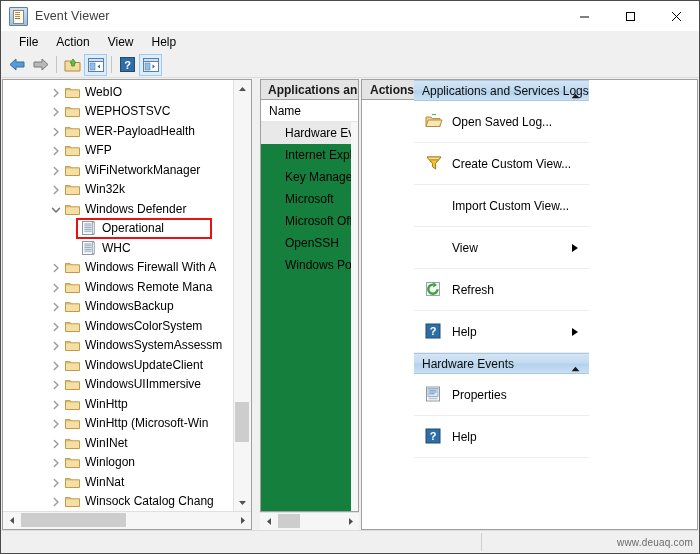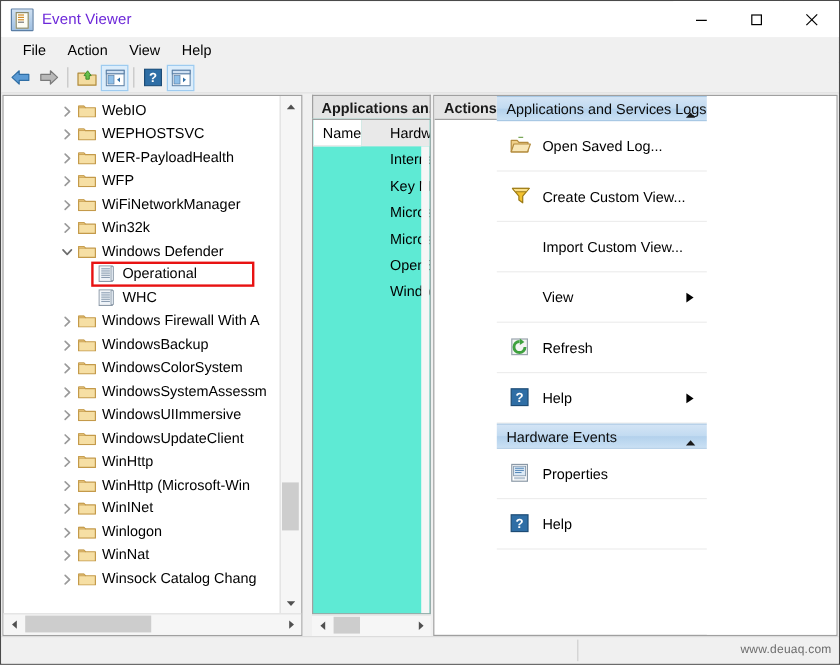--- a/index.html
+++ b/index.html
@@ -26,21 +26,21 @@
   }
   .title-icon:before{
     content:"";position:absolute;left:3px;top:2px;width:9px;height:12px;
     background:#fdfdf5;border:1px solid #8a8a6a;
   }
   .title-icon:after{
     content:"";position:absolute;left:5px;top:4px;width:5px;height:1px;
     box-shadow:0 2px 0 #d08b2a,0 4px 0 #d08b2a,0 6px 0 #777;
     background:#d08b2a;
   }
-  .title-text{font-size:12.5px;color:#6d28d9;letter-spacing:.1px;}
+  .title-text{font-size:12.5px;color:#404040;letter-spacing:.1px;}
   .win-controls{margin-left:auto;display:flex;height:30px;}
   .win-btn{
     width:46px;height:30px;display:flex;align-items:center;justify-content:center;
     font-size:12px;color:#000;background:#fff;
   }
   .win-btn svg{display:block;}
   
   .menubar{
     height:21px;background:#f0f0f0;display:flex;align-items:center;
     padding-left:9px;flex:0 0 auto;
@@ -117,22 +117,22 @@
   
   .pane-list{
     width:99px;flex:0 0 99px;margin:1px 0 0 2px;display:flex;flex-direction:column;
   }
   .list-header{
     height:20px;background:#e4e4e4;border:1px solid #a0a0a0;border-bottom:none;
     box-sizing:border-box;display:flex;align-items:center;padding-left:7px;
     font-weight:bold;font-size:12px;color:#1a1a1a;overflow:hidden;white-space:nowrap;
   }
   .list-body{
-    flex:1 1 auto;background:#5eead4;border:1px solid #a0a0a0;box-sizing:border-box;
-    display:flex;flex-direction:row;overflow:hidden;position:relative;
+    flex:1 1 auto;background:#15803d;border:1px solid #a0a0a0;box-sizing:border-box;
+    display:flex;flex-direction:column;overflow:hidden;position:relative;
   }
   .col-head{
     height:22px;border-bottom:1px solid #e5e5e5;display:flex;align-items:center;
     padding-left:8px;font-size:12px;background:#fff;flex:0 0 auto;
     box-sizing:border-box;white-space:nowrap;
   }
   .litem{
     height:22px;display:flex;align-items:center;padding-left:24px;font-size:12px;
     white-space:nowrap;flex:0 0 auto;
   }
@@ -386,20 +386,30 @@
               <span class="label">Windows Firewall With A</span>
             </div>
             <div class="tnode">
               <span class="chev"><svg width="10" height="10" viewBox="0 0 10 10">
                   <path d="M3.3 1.5 L7 5 L3.3 8.5" fill="none" stroke="#9a9a9a" stroke-width="1.4" stroke-linecap="round" stroke-linejoin="round"></path>
                 </svg></span>
               <span class="folder"><svg width="15" height="12" viewBox="0 0 15 12">
                   <path d="M.5 2.5 L5 2.5 L6.2 3.8 L14.5 3.8 L14.5 11.5 L.5 11.5 Z" fill="#f6dfa4" stroke="#c49a4a" stroke-width="1" stroke-linejoin="round"></path>
                   <path d="M.5 2.5 L5 2.5 L6.2 3.8 L.5 3.8 Z" fill="#f0d08a" stroke="#c49a4a" stroke-width=".7"></path>
                 </svg></span>
+              <span class="label">Windows Remote Mana</span>
+            </div>
+            <div class="tnode">
+              <span class="chev"><svg width="10" height="10" viewBox="0 0 10 10">
+                  <path d="M3.3 1.5 L7 5 L3.3 8.5" fill="none" stroke="#9a9a9a" stroke-width="1.4" stroke-linecap="round" stroke-linejoin="round"></path>
+                </svg></span>
+              <span class="folder"><svg width="15" height="12" viewBox="0 0 15 12">
+                  <path d="M.5 2.5 L5 2.5 L6.2 3.8 L14.5 3.8 L14.5 11.5 L.5 11.5 Z" fill="#f6dfa4" stroke="#c49a4a" stroke-width="1" stroke-linejoin="round"></path>
+                  <path d="M.5 2.5 L5 2.5 L6.2 3.8 L.5 3.8 Z" fill="#f0d08a" stroke="#c49a4a" stroke-width=".7"></path>
+                </svg></span>
               <span class="label">WindowsBackup</span>
             </div>
             <div class="tnode">
               <span class="chev"><svg width="10" height="10" viewBox="0 0 10 10">
                   <path d="M3.3 1.5 L7 5 L3.3 8.5" fill="none" stroke="#9a9a9a" stroke-width="1.4" stroke-linecap="round" stroke-linejoin="round"></path>
                 </svg></span>
               <span class="folder"><svg width="15" height="12" viewBox="0 0 15 12">
                   <path d="M.5 2.5 L5 2.5 L6.2 3.8 L14.5 3.8 L14.5 11.5 L.5 11.5 Z" fill="#f6dfa4" stroke="#c49a4a" stroke-width="1" stroke-linejoin="round"></path>
                   <path d="M.5 2.5 L5 2.5 L6.2 3.8 L.5 3.8 Z" fill="#f0d08a" stroke="#c49a4a" stroke-width=".7"></path>
                 </svg></span>
@@ -416,31 +426,31 @@
               <span class="label">WindowsSystemAssessm</span>
             </div>
             <div class="tnode">
               <span class="chev"><svg width="10" height="10" viewBox="0 0 10 10">
                   <path d="M3.3 1.5 L7 5 L3.3 8.5" fill="none" stroke="#9a9a9a" stroke-width="1.4" stroke-linecap="round" stroke-linejoin="round"></path>
                 </svg></span>
               <span class="folder"><svg width="15" height="12" viewBox="0 0 15 12">
                   <path d="M.5 2.5 L5 2.5 L6.2 3.8 L14.5 3.8 L14.5 11.5 L.5 11.5 Z" fill="#f6dfa4" stroke="#c49a4a" stroke-width="1" stroke-linejoin="round"></path>
                   <path d="M.5 2.5 L5 2.5 L6.2 3.8 L.5 3.8 Z" fill="#f0d08a" stroke="#c49a4a" stroke-width=".7"></path>
                 </svg></span>
+              <span class="label">WindowsUpdateClient</span>
+            </div>
+            <div class="tnode">
+              <span class="chev"><svg width="10" height="10" viewBox="0 0 10 10">
+                  <path d="M3.3 1.5 L7 5 L3.3 8.5" fill="none" stroke="#9a9a9a" stroke-width="1.4" stroke-linecap="round" stroke-linejoin="round"></path>
+                </svg></span>
+              <span class="folder"><svg width="15" height="12" viewBox="0 0 15 12">
+                  <path d="M.5 2.5 L5 2.5 L6.2 3.8 L14.5 3.8 L14.5 11.5 L.5 11.5 Z" fill="#f6dfa4" stroke="#c49a4a" stroke-width="1" stroke-linejoin="round"></path>
+                  <path d="M.5 2.5 L5 2.5 L6.2 3.8 L.5 3.8 Z" fill="#f0d08a" stroke="#c49a4a" stroke-width=".7"></path>
+                </svg></span>
               <span class="label">WindowsUIImmersive</span>
-            </div>
-            <div class="tnode">
-              <span class="chev"><svg width="10" height="10" viewBox="0 0 10 10">
-                  <path d="M3.3 1.5 L7 5 L3.3 8.5" fill="none" stroke="#9a9a9a" stroke-width="1.4" stroke-linecap="round" stroke-linejoin="round"></path>
-                </svg></span>
-              <span class="folder"><svg width="15" height="12" viewBox="0 0 15 12">
-                  <path d="M.5 2.5 L5 2.5 L6.2 3.8 L14.5 3.8 L14.5 11.5 L.5 11.5 Z" fill="#f6dfa4" stroke="#c49a4a" stroke-width="1" stroke-linejoin="round"></path>
-                  <path d="M.5 2.5 L5 2.5 L6.2 3.8 L.5 3.8 Z" fill="#f0d08a" stroke="#c49a4a" stroke-width=".7"></path>
-                </svg></span>
-              <span class="label">WindowsUpdateClient</span>
             </div>
             <div class="tnode">
               <span class="chev"><svg width="10" height="10" viewBox="0 0 10 10">
                   <path d="M3.3 1.5 L7 5 L3.3 8.5" fill="none" stroke="#9a9a9a" stroke-width="1.4" stroke-linecap="round" stroke-linejoin="round"></path>
                 </svg></span>
               <span class="folder"><svg width="15" height="12" viewBox="0 0 15 12">
                   <path d="M.5 2.5 L5 2.5 L6.2 3.8 L14.5 3.8 L14.5 11.5 L.5 11.5 Z" fill="#f6dfa4" stroke="#c49a4a" stroke-width="1" stroke-linejoin="round"></path>
                   <path d="M.5 2.5 L5 2.5 L6.2 3.8 L.5 3.8 Z" fill="#f0d08a" stroke="#c49a4a" stroke-width=".7"></path>
                 </svg></span>
               <span class="label">WinHttp</span>

